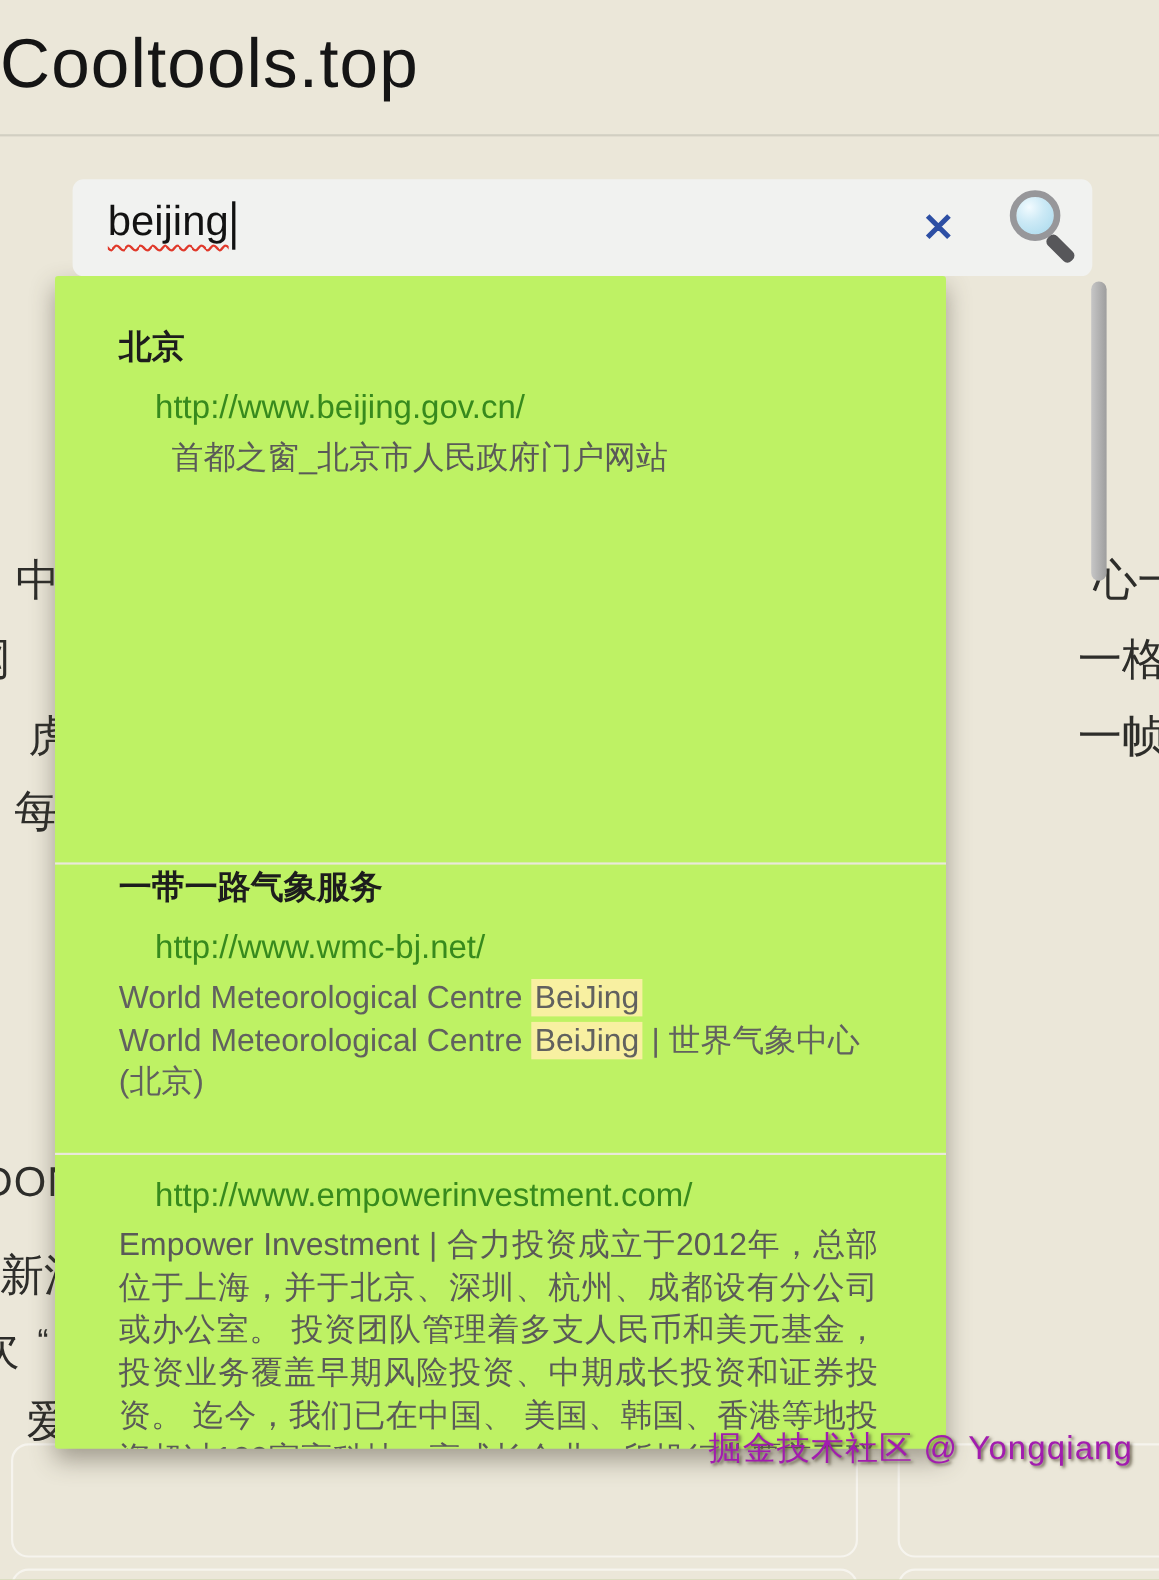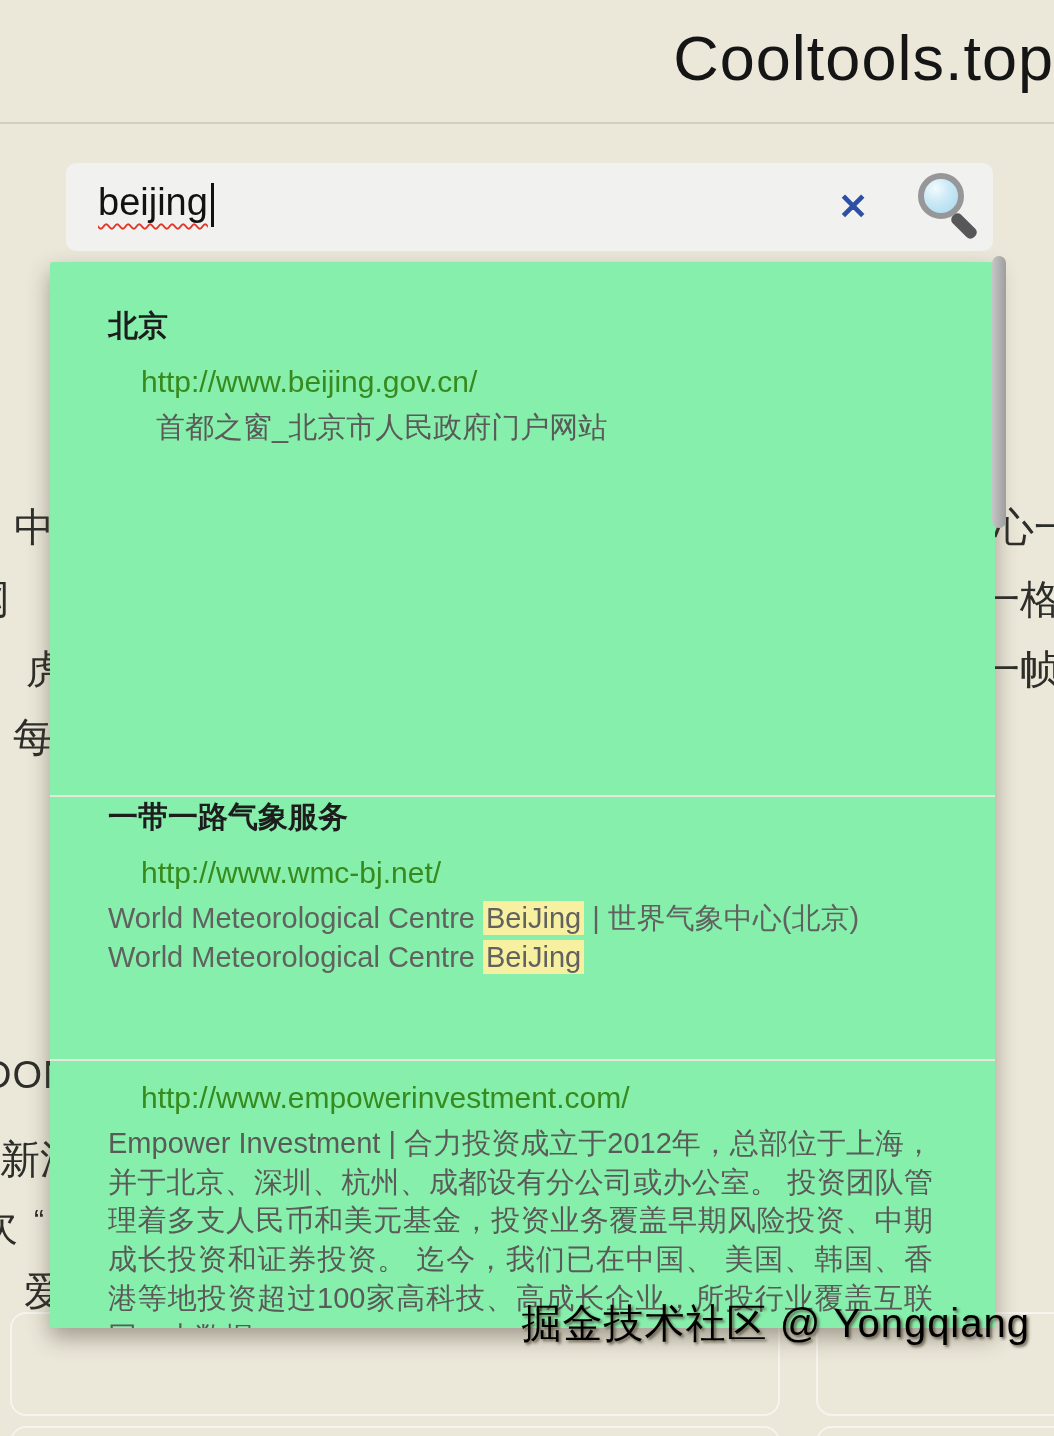--- a/index.html
+++ b/index.html
@@ -32,21 +32,21 @@
 
   
   .bg-card { position:absolute; border:2px solid rgba(255,255,255,0.55); border-radius:16px; z-index:1; }
   .bg-card.a { left:10px;  top:1312px; width:770px; height:104px; }
   .bg-card.b { left:816px; top:1312px; width:420px; height:104px; }
   .bg-card.c { left:10px;  top:1426px; width:770px; height:80px; }
   .bg-card.d { left:816px; top:1426px; width:420px; height:80px; }
 
   
   .site-title {
-    position:absolute; top:22px; left:0; width:100%; text-align:right;
+    position:absolute; top:22px; left:0; width:100%; text-align:left;
     font-size:63px; font-weight:400; color:#151515; z-index:1; letter-spacing:1px;
   }
 
   
   .searchbar {
     position:absolute; left:66px; top:163px; width:927px; height:88px;
     background:#f1f2f0; border-radius:10px; z-index:3;
   }
   .search-text {
     position:absolute; left:32px; top:18px; font-size:38px; color:#121212;
@@ -68,22 +68,22 @@
     border:6px solid #97979a;
     background:radial-gradient(circle at 34% 28%, #f2fbff 0%, #cdeaf6 40%, #a6d8ec 100%);
   }
   .magnifier .handle {
     position:absolute; left:40px; top:38px; width:12px; height:30px;
     background:#57575a; border-radius:5px; transform:rotate(-45deg);
   }
 
   
   .dropdown {
-    position:absolute; left:50px; top:262px; width:945px; height:1066px;
-    background:#86efac; border-radius:3px; overflow:hidden; z-index:2;
+    position:absolute; left:50px; top:251px; width:810px; height:1066px;
+    background:#bef264; border-radius:3px; overflow:hidden; z-index:2;
     box-shadow:0 10px 22px rgba(70,65,50,0.45);
   }
   .result { padding:0 62px 0 58px; overflow:hidden; }
   .result.r1 { padding-top:44px; height:535px; border-bottom:2px solid #eae8db; }
   .result.r2 { height:264px; border-bottom:2px solid #eae8db; }
   .result.r3 { padding-top:20px; height:272px; }
   .r-title { font-size:30px; font-weight:bold; color:#1d1d1d; margin-bottom:18px; }
   .r-url   { font-size:30px; color:#378a1d; margin-bottom:9px; cursor:pointer;margin-left:33px; }
   .r-sub   { font-size:29px; color:#5a5a58; line-height:38.7px;margin-left:48px; }
   .r-desc  { font-size:29px; color:#5a5a58; line-height:38.7px; text-align:justify; }
@@ -92,21 +92,21 @@
 
   .scroll-thumb {
     position:absolute; left:992px; top:256px; width:14px; height:272px;
     border-radius:8px; background:linear-gradient(to right,#c6c6c6,#9e9e9e);
     z-index:4; cursor:pointer;
   }
 
   
   .watermark {
     position:absolute; right:24px; top:1296px; z-index:5;
-    font-size:40px; letter-spacing:1px; color:#000000;
+    font-size:30px; letter-spacing:1px; color:#a21caf;
     text-shadow:2px 2px 3px rgba(85,76,56,0.85);
   }
 </style>
 </head>
 <body>
 
 <div class="page">
 
   <span class="frag frag-zhong">中</span>
   <span class="frag frag-wang">网</span>
@@ -143,22 +143,22 @@
 
     <div class="result r1">
       <div class="r-title">北京</div>
       <div class="r-url">http://www.beijing.gov.cn/</div>
       <div class="r-sub">首都之窗_北京市人民政府门户网站</div>
     </div>
 
     <div class="result r2">
       <div class="r-title">一带一路气象服务</div>
       <div class="r-url">http://www.wmc-bj.net/</div>
+      <div class="r-line"><span>World Meteorological Centre </span><span class="hl">BeiJing</span></div>
       <div class="r-line"><span>World Meteorological Centre </span><span class="hl">BeiJing</span><span> | 世界气象中心(北京)</span></div>
-      <div class="r-line"><span>World Meteorological Centre </span><span class="hl">BeiJing</span></div>
     </div>
 
     <div class="result r3">
       <div class="r-url">http://www.empowerinvestment.com/</div>
       <div class="r-desc">Empower Investment | 合力投资成立于2012年，总部位于上海，并于北京、深圳、杭州、成都设有分公司或办公室。 投资团队管理着多支人民币和美元基金，投资业务覆盖早期风险投资、中期成长投资和证券投资。 迄今，我们已在中国、 美国、韩国、香港等地投资超过100家高科技、高成长企业，所投行业覆盖互联网、大数据</div>
     </div>
 
   </div>
 
   <div class="scroll-thumb"></div>

